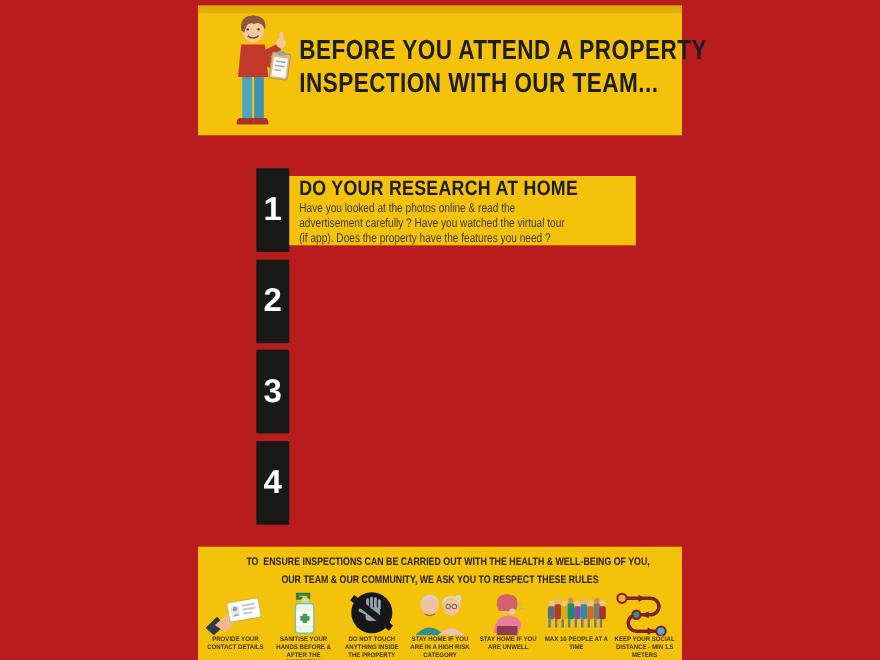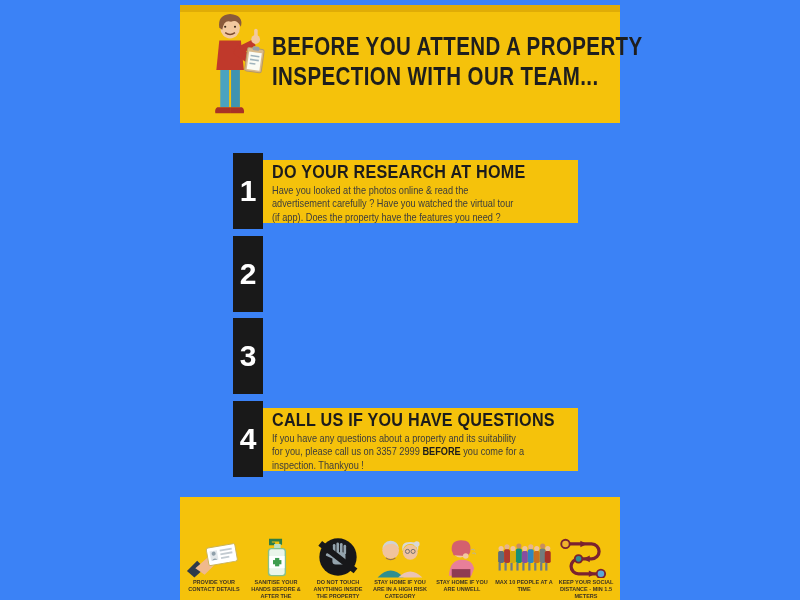--- a/index.html
+++ b/index.html
@@ -1,16 +1,16 @@
 <!DOCTYPE html>
 <html><head>
 <meta charset="utf-8">
 <style>
   html,body{margin:0;padding:0;background:#fff;}
-  .page{position:relative;width:800px;height:600px;background:#3b82f6;overflow:hidden;
+  .page{position:relative;width:800px;height:600px;background:#b91c1c;overflow:hidden;
         font-family:"Liberation Sans",sans-serif;}
 
   
   .header{position:absolute;left:180px;top:5px;width:440px;height:118px;background:#F5C20B;}
   .header-stripe{position:absolute;left:0;top:0;width:100%;height:7px;background:#C89300;opacity:.45;}
   .man{position:absolute;left:16px;top:6px;width:78px;height:110px;}
   .hero-title{position:absolute;left:92px;top:27px;}
   .hero-title div{font-size:25px;font-weight:800;color:#1e1e1e;line-height:1.18;
                   letter-spacing:.5px;transform:scaleX(.82);transform-origin:0 0;white-space:nowrap;}
 
@@ -97,29 +97,27 @@
   <div class="step" style="top:236px">
     <div class="numbox">2</div>
   </div>
 
   <div class="step" style="top:318px">
     <div class="numbox">3</div>
   </div>
 
   <div class="step" style="top:401px">
     <div class="numbox">4</div>
-    <div class="stepbody">
-      <div class="steptitle">CALL US IF YOU HAVE QUESTIONS</div>
-      <div class="steptext"><span>If you have any questions about a property and its suitability
-for you, please call us on 3357 2999 </span><b>BEFORE</b><span> you come for a
-inspection. Thankyou !</span></div>
-    </div>
   </div>
 
   <div class="footer">
+    <div class="footer-lines">
+      <div>TO  ENSURE INSPECTIONS CAN BE CARRIED OUT WITH THE HEALTH &amp; WELL-BEING OF YOU,</div>
+      <div>OUR TEAM &amp; OUR COMMUNITY, WE ASK YOU TO RESPECT THESE RULES</div>
+    </div>
 
     <div class="rules">
 
       <div class="rule">
         <svg viewBox="0 0 60 44">
           <polygon points="1,37 12,26 20,34 9,44" fill="#2e3a4a"></polygon>
           <polygon points="10,34 25,21 33,28 20,41" fill="#f0b98d"></polygon>
           <g transform="rotate(-10 38 20)">
             <rect x="23" y="10" width="31" height="19" rx="2" fill="#ffffff" stroke="#c9b35a" stroke-width="1"></rect>
             <rect x="26" y="14" width="8" height="10" fill="#e3e7ea"></rect>

